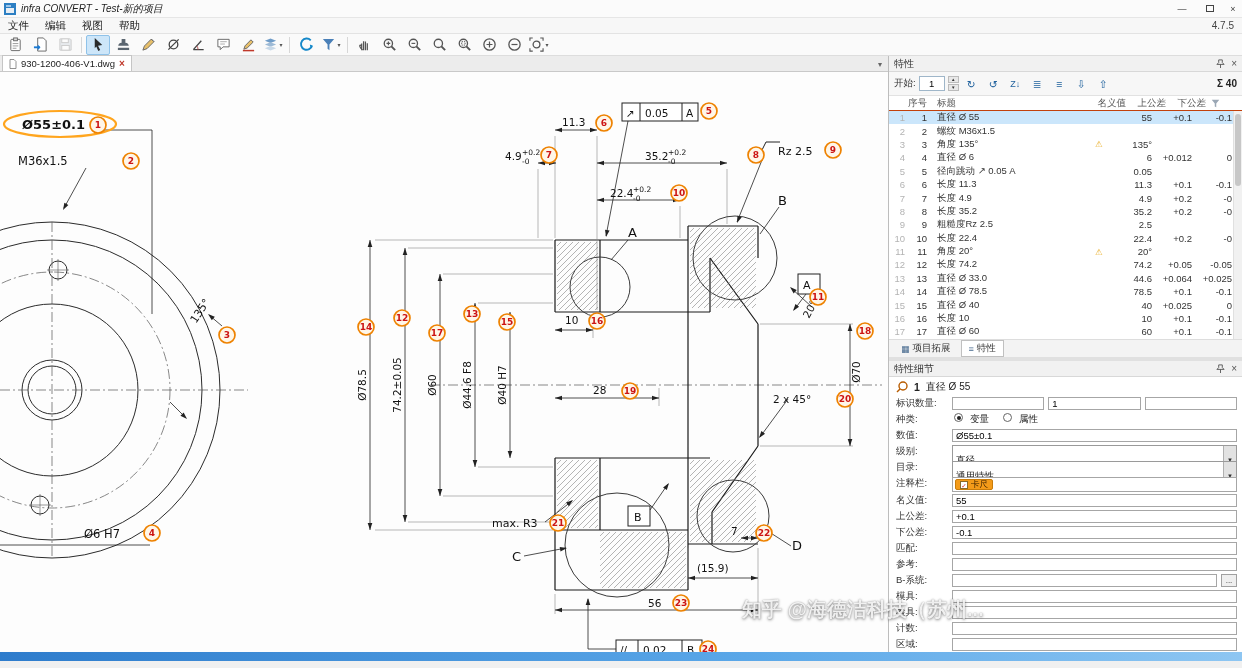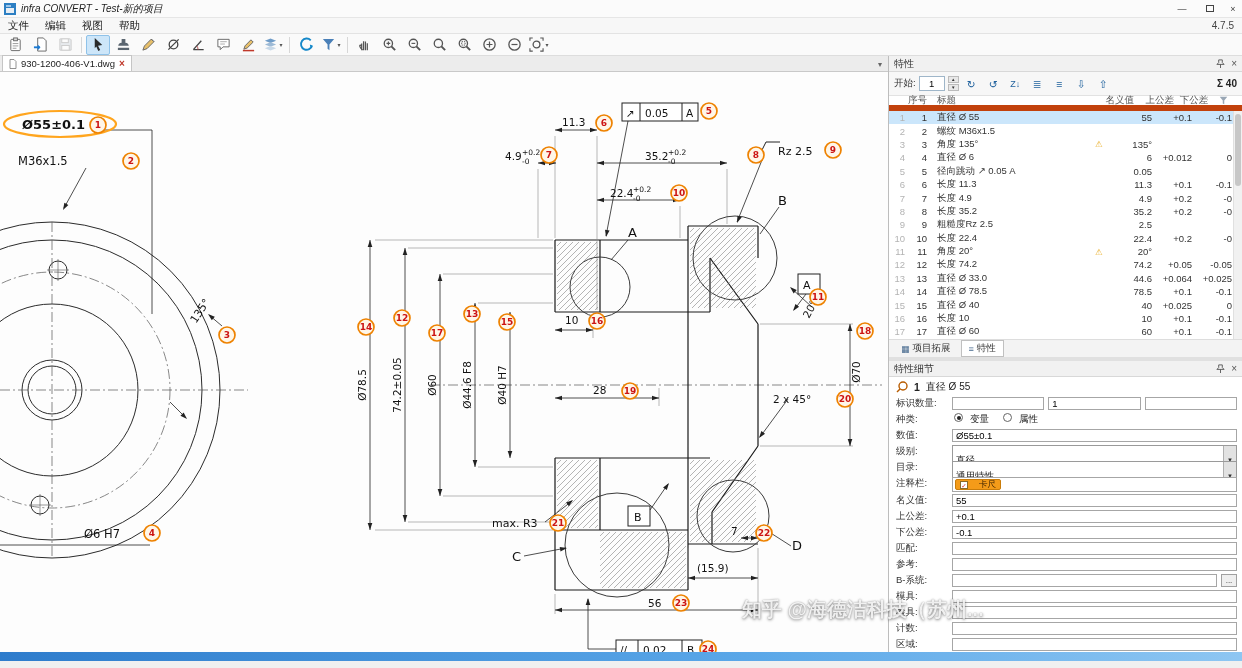--- a/index.html
+++ b/index.html
@@ -44,26 +44,26 @@
   .phead { height:16px; background:#f1f1f1; border-bottom:1px solid #d8d8d8; display:flex; align-items:center; padding:0 5px; font-size:10px; color:#333; flex:none; }
   .phead .sp { flex:1; }
   .phead .hicon { margin-left:6px; color:#555; font-size:10px; display:flex; align-items:center; }
   .ptool { height:24px; background:#f7f7f7; border-bottom:1px solid #e2e2e2; display:flex; align-items:center; padding:0 5px; gap:3px; flex:none; }
   .ptool .lbl { font-size:9.5px; color:#333; }
   .spinbox { width:26px; height:15px; border:1px solid #9fb6c9; font-size:9.5px; text-align:center; }
   .updown { display:flex; flex-direction:column; gap:1px; }
   .updown span { width:11px; height:7px; background:#e8e8e8; border:1px solid #bbb; font-size:4.5px; color:#333; display:flex; align-items:center; justify-content:center; }
   .pibtn { width:19px; height:17px; display:flex; align-items:center; justify-content:center; font-size:10.5px; color:#22639e; border:1px solid transparent; border-radius:2px; }
   .ptool .sum { margin-left:auto; font-size:10px; color:#222; font-weight:bold; }
-  .chead { height:15px; display:flex; align-items:center; font-size:9.5px; color:#555; border-bottom:6px solid #c2410c; padding-right:10px; flex:none; }
+  .chead { height:15px; display:flex; align-items:center; font-size:9.5px; color:#555; border-bottom:1px solid #c2410c; padding-right:18px; flex:none; }
   .chead .c-no { width:38px; text-align:right; }
   .chead .c-title { flex:1; padding-left:10px; }
   .chead .c-nom { width:46px; text-align:right; }
   .chead .c-up { width:40px; text-align:right; }
-  .chead .c-low { width:40px; text-align:center;font-family:Liberation Serif, serif; }
+  .chead .c-low { width:40px; text-align:right;font-family:Liberation Serif, serif; }
   .chead .c-flag { width:18px; display:flex; justify-content:center; }
   .rows { position:relative; height:228px; overflow:hidden; flex:none; }
   .trow { height:13.4px; display:flex; align-items:center; font-size:9.5px; padding-right:10px; }
   .trow.sel { background:#cbe6fb; }
   .t-idx { width:16px; text-align:right; color:#b3b3b3; }
   .t-no { width:22px; text-align:right; color:#333; }
   .t-title { flex:1; padding-left:10px; color:#333; white-space:nowrap; overflow:hidden; }
   .t-warn { width:14px; text-align:center; font-size:8.5px; color:#e8a818; }
   .t-nom { width:46px; text-align:right; color:#333; }
   .t-up { width:40px; text-align:right; color:#333; }
@@ -80,21 +80,21 @@
   
   .details { flex:1; display:flex; flex-direction:column; overflow:hidden; }
   .itemrow { height:20px; display:flex; align-items:center; gap:6px; padding:0 7px; font-size:10px; flex:none; }
   .itemrow b { font-size:10.5px; }
   .frow { height:16.1px; display:flex; align-items:flex-start; padding:0 5px 0 7px; gap:4px; flex:none; }
   .frow .flbl { width:52px; font-size:9.5px; color:#333; flex:none; }
   .fin { flex:1; height:13px; border:1px solid #a6a6a6; background:#fff; font-size:9.5px; padding:0 3px; min-width:10px; font-family:inherit; }
   .sel3 { flex:1; height:30px; border:1px solid #9a9a9a; background:#fff; display:flex; align-items:center; font-size:9.5px; padding-left:3px; }
   .sel3 .ar { margin-left:auto; width:13px; align-self:stretch; background:#e2e2e2; border-left:1px solid #b0b0b0; display:flex; align-items:center; justify-content:center; font-size:6px; color:#333; }
   .notebox { flex:1; height:15px; border:1px solid #a6a6a6; background:#fff; display:flex; align-items:center; padding:0 2px; }
-  .chip { display:inline-flex; align-items:center; gap:11px; background:#f49b19; border:1px solid #c97c0a; border-radius:2px; padding:0 4px; height:11px; font-size:8.5px; color:#3d2300; }
+  .chip { display:inline-flex; align-items:center; gap:3px; background:#f49b19; border:1px solid #c97c0a; border-radius:2px; padding:0 4px; height:11px; font-size:8.5px; color:#3d2300; }
   .chip .cb { width:8px; height:8px; background:#fff; border:1px solid #8a6a2a; font-size:6.5px; line-height:7px; color:#cf2020; text-align:center; }
   .rad { width:9px; height:9px; border:1px solid #666; border-radius:50%; display:inline-flex; align-items:center; justify-content:center; margin:0 3px 0 2px; background:#fff; flex:none; }
   .rad.on::after { content:""; width:4px; height:4px; background:#222; border-radius:50%; }
   .radlbl { font-size:9.5px; margin-right:8px; }
   .morebtn { width:16px; height:13px; border:1px solid #a0a0a0; background:#efefef; font-size:8px; display:flex; align-items:center; justify-content:center; }
 
   
   .statusbar { height:9px; background:linear-gradient(to right,#2e7ccc,#5aa7e8 60%,#8ec6f2); }
   .watermark { position:absolute; left:742px; top:596px; font-size:20px; font-weight:700; color:rgba(255,255,255,0.88); text-shadow:0 1px 3px rgba(0,0,0,0.45), 0 0 1px rgba(0,0,0,0.35); white-space:nowrap; z-index:60; pointer-events:none; }
 </style>

